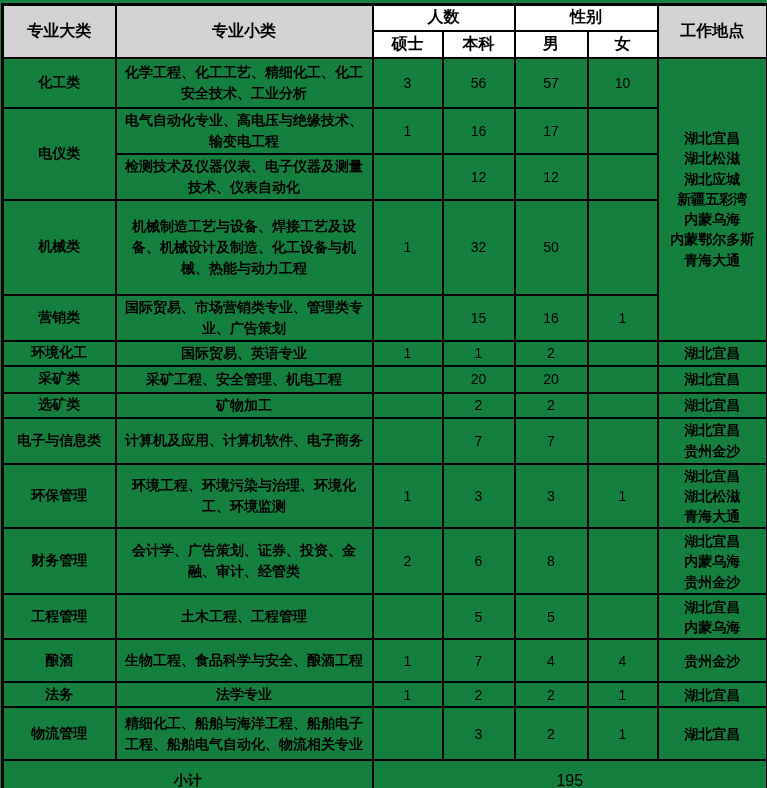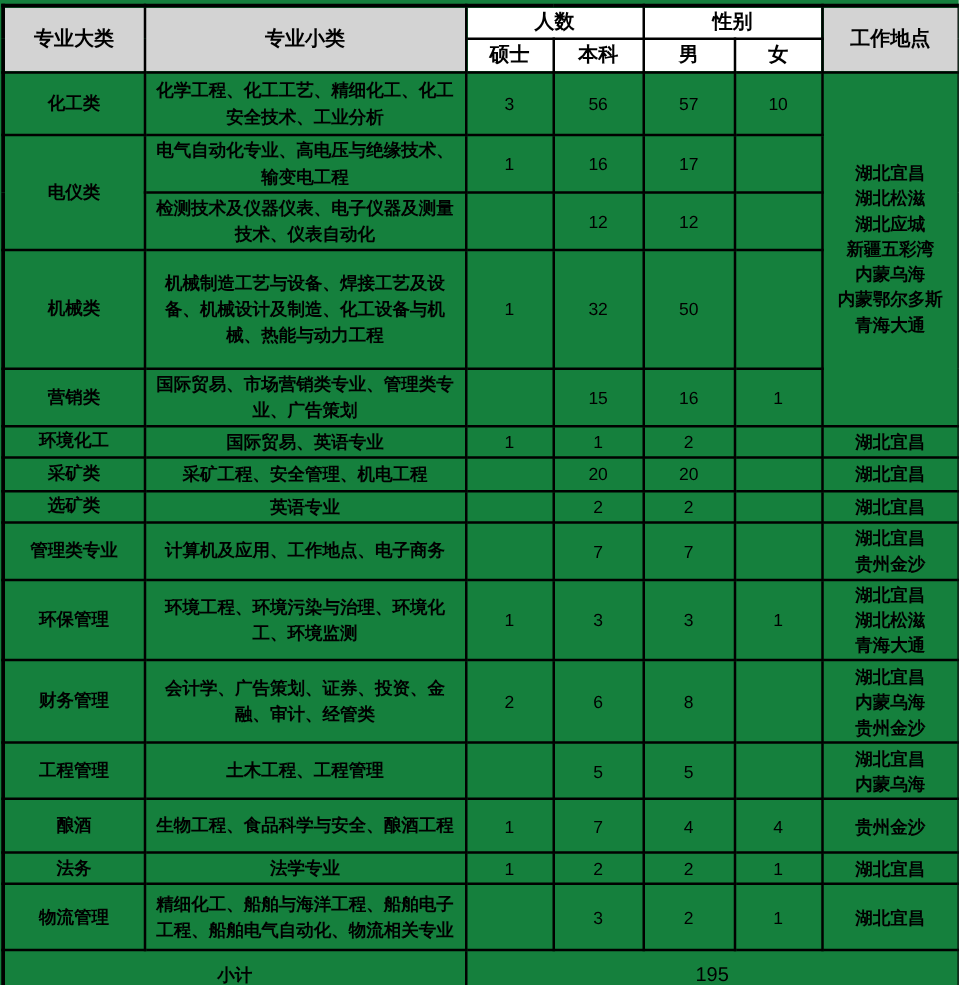--- a/index.html
+++ b/index.html
@@ -163,31 +163,31 @@
       <td class="minor">采矿工程、安全管理、机电工程</td>
       <td class="num"></td>
       <td class="num">20</td>
       <td class="num">20</td>
       <td class="num"></td>
       <td class="loc">湖北宜昌</td>
     </tr>
 
     <tr style="height:23px">
       <td class="major">选矿类</td>
-      <td class="minor">英语专业</td>
+      <td class="minor">矿物加工</td>
       <td class="num"></td>
       <td class="num">2</td>
       <td class="num">2</td>
       <td class="num"></td>
       <td class="loc">湖北宜昌</td>
     </tr>
 
     <tr style="height:46px">
-      <td class="major">管理类专业</td>
-      <td class="minor">计算机及应用、工作地点、电子商务</td>
+      <td class="major">电子与信息类</td>
+      <td class="minor">计算机及应用、计算机软件、电子商务</td>
       <td class="num"></td>
       <td class="num">7</td>
       <td class="num">7</td>
       <td class="num"></td>
       <td class="loc">湖北宜昌
 贵州金沙</td>
     </tr>
 
     <tr style="height:61px">
       <td class="major">环保管理</td>

